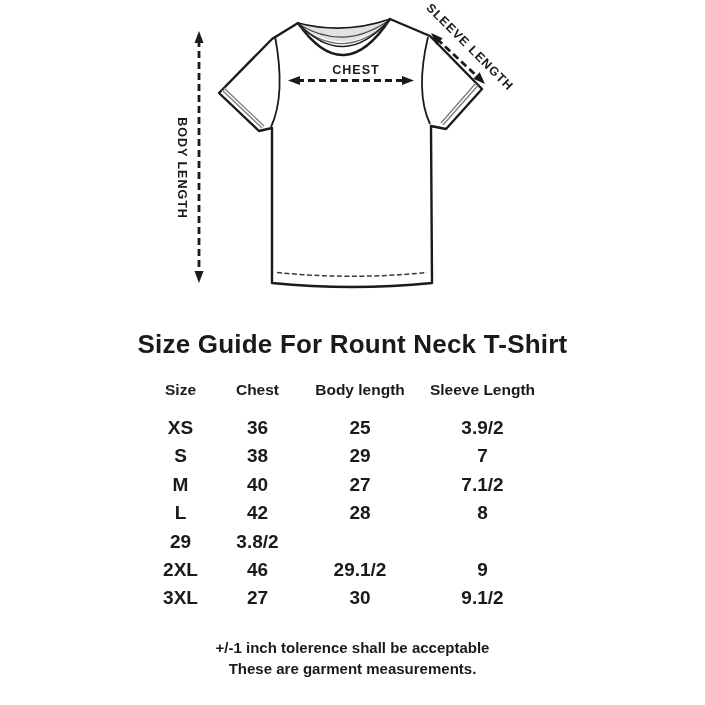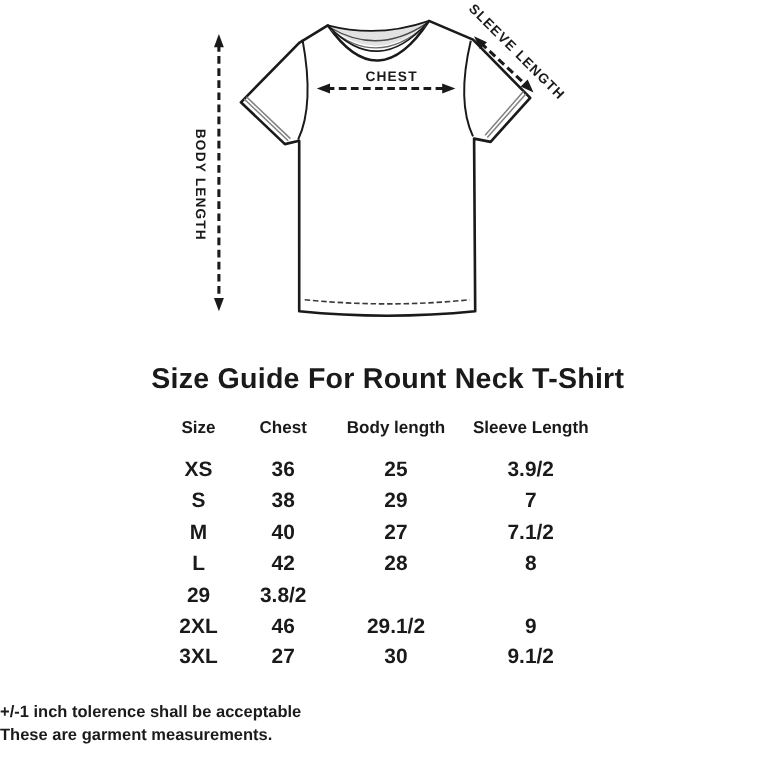--- a/index.html
+++ b/index.html
@@ -52,21 +52,21 @@
   .trow > div { text-align: center; }
   .thead { font-size: 15.5px; line-height: 16px; }
   .tbody { margin-top: 16px; }
   .tbody .trow { height: 28.4px; line-height: 28.4px; font-size: 19px; }
 
   .notes {
     position: absolute;
     top: 637px;
     left: 0;
     width: 705px;
-    text-align: left;
+    text-align: center;
     font-size: 15px;
     font-weight: bold;
     line-height: 21px;
   }
 </style>
 </head>
 <body>
 
 <div class="stage">
 

